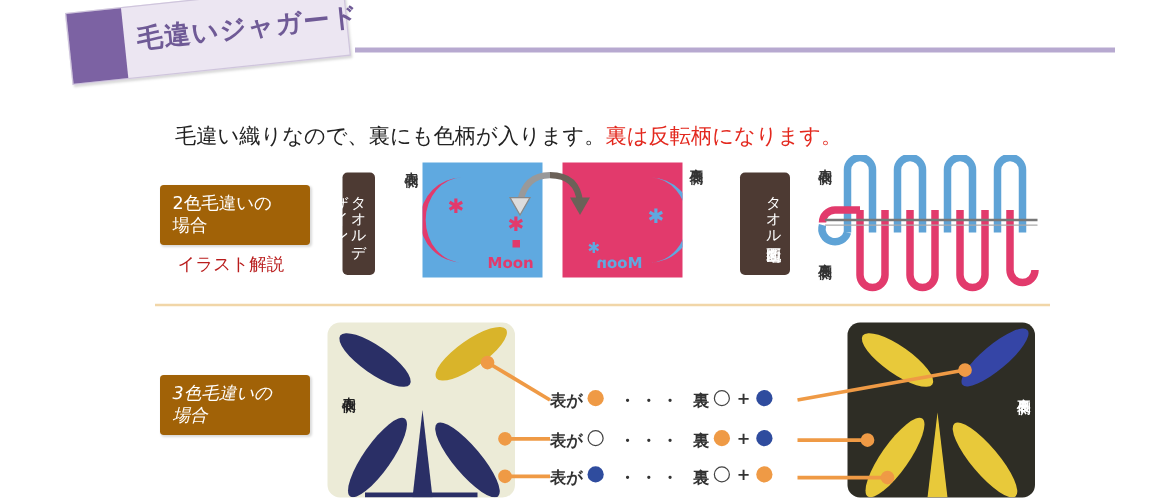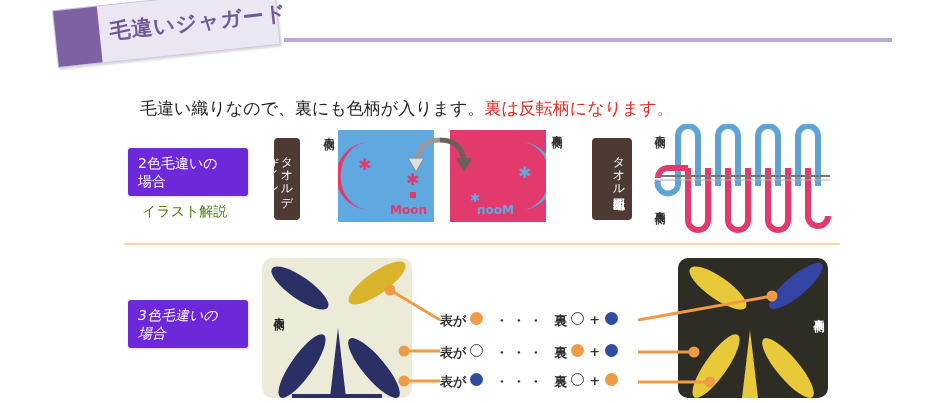--- a/index.html
+++ b/index.html
@@ -12,23 +12,23 @@
             transform-origin:left bottom; background:#ece6f2; border:1px solid #cfc5dc;
             box-shadow:1px 2px 2px rgba(0,0,0,0.15); }
   .banner-square { position:absolute; left:0; top:0; width:44px; height:100%; background:#7c62a3; }
   .banner-title { position:absolute; left:54px; top:12px; font-size:21px; font-weight:bold;
                   color:#6f5a96; letter-spacing:1px; white-space:nowrap; }
   .banner-rule { left:284px; top:38px; width:608px; height:4px; background:#b7a9d0; }
 
   .intro { left:140px; top:97px; font-size:17px; white-space:nowrap; color:#222; }
   .intro .red { color:#e3281e; }
 
-  .orange-tag { background:#6d28d9; color:#fff; font-size:14px; line-height:18px;
+  .orange-tag { background:#a16207; color:#fff; font-size:14px; line-height:18px;
                 padding:6px 10px; border-radius:3px; box-shadow:1px 1px 2px rgba(0,0,0,0.15); }
-  .sub-link { color:#4d7c0f; font-size:14px; }
+  .sub-link { color:#b91c1c; font-size:14px; }
 
   .brown-tag { background:#4d3a33; color:#fff; border-radius:4px; font-size:12px;
                writing-mode:vertical-rl; line-height:14px; padding:10px 6px; text-align:left; }
 
   .vert-label { writing-mode:vertical-rl; font-size:11px; font-weight:bold; color:#333; letter-spacing:2px; }
 
   .divider { left:124px; top:243px; width:716px; height:2px; background:#f1d6a8; }
 
   .caption { left:438px; top:262px; font-size:13px; line-height:18px; color:#222; }
 

